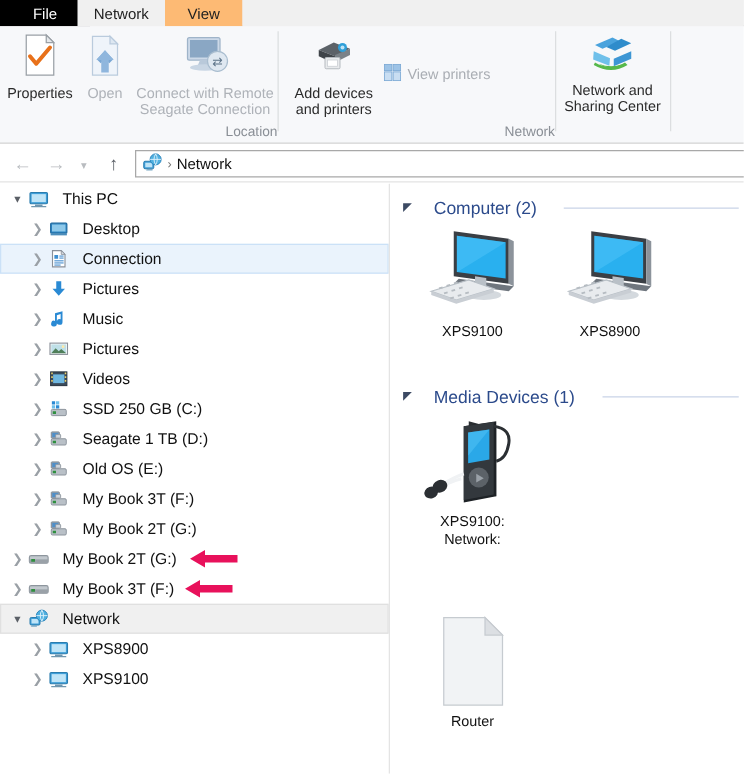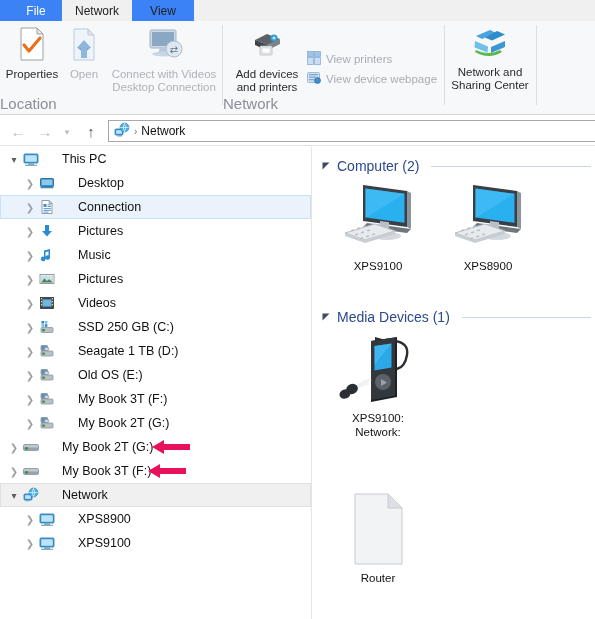--- a/index.html
+++ b/index.html
@@ -19,36 +19,36 @@
     position: absolute; top:0; left:0; width:595px; height:21px;
     background:#f0f0f0;
     border-bottom:1px solid #dcdcdc;
   }
   .tab {
     position:absolute; top:0; height:21px;
     display:flex; align-items:center; justify-content:center;
     font-size:12px; color:#1a1a1a;
     padding:0 10px;
   }
-  .tab-file { left:0; width:72px; background:#3b82f6; color:#ffffff; }
+  .tab-file { left:0; width:72px; background:#000000; color:#ffffff; }
   .tab-network { left:62px; width:70px; background:#f0f0f0; color:#222; }
-  .tab-view { left:132px; width:62px; background:#3b82f6; color:#222; }
+  .tab-view { left:132px; width:62px; background:#fdba74; color:#222; }
   .tabbar-rest { position:absolute; left:194px; top:0; right:0; height:21px; background:#f0f0f0; }
 
   
   .ribbon {
     position:absolute; top:21px; left:0; width:595px; height:94px;
     background:#f7f8fa;
     border-bottom:1px solid #d4d4d4;
   }
   .rgroup { position:absolute; top:0; height:94px; }
   .rgroup-sep { position:absolute; top:4px; width:1px; height:80px; background:#dcdee0; }
   .grp-label {
-    position:absolute; bottom:3px; width:100%; text-align:left;
-    font-size:15px; color:#8a8f96;
+    position:absolute; bottom:3px; width:100%; text-align:right;
+    font-size:11px; color:#8a8f96;
   }
   .bigbtn {
     position:absolute; top:5px;
     display:flex; flex-direction:column; align-items:center;
     text-align:center; line-height:13px; font-size:11.5px;
   }
   .bigbtn .lbl { margin-top:3px; color:#2b2b2b; width:100%; }
   .bigbtn.dim .lbl { color:#aeb2b8; }
   .smallbtn {
     position:absolute; display:flex; align-items:center; gap:5px;
@@ -88,33 +88,33 @@
     font-size:12.5px; color:#111; width:311px;
   }
   .trow.selected { background:#eaf3fc; border:1px solid #cbe1f7; height:24px; }
   .trow.grayselected { background:#f0f0f0; border:1px solid #e0e0e0; }
   .chev {
     width:16px; text-align:center; color:#9aa0a6; font-size:10px; flex:0 0 16px;
     user-select:none;
   }
   .chev.open { color:#5a5f66; }
   .ticon { flex:0 0 18px; display:flex; align-items:center; justify-content:center; }
-  .tlabel { margin-left:22px; white-space:nowrap; }
+  .tlabel { margin-left:10px; white-space:nowrap; }
 
   
   .annot-arrow { position:absolute; pointer-events:none; }
 
   
   .content {
     position:absolute; top:147px; left:312px; right:0; bottom:0;
     background:#ffffff; overflow:hidden;
   }
   .grouphdr {
     position:absolute; left:10px; right:4px; height:20px;
-    display:flex; align-items:center; gap:6px;
+    display:flex; align-items:center; gap:16px;
   }
   .grouphdr .gtri {
     width:9px; height:9px; flex:0 0 9px;
   }
   .grouphdr .gtitle {
     font-size:14px; color:#2b4a8b; white-space:nowrap;
   }
   .grouphdr .gline { flex:1 1 auto; height:1px; background:#c9d4e8; margin-left:6px; }
 
   .tile {
@@ -175,21 +175,21 @@
         <span class="icon-wrap">
           <svg width="44" height="36" viewBox="0 0 44 36">
             <rect x="8" y="4" width="26" height="18" rx="1.5" fill="#ccd9e8" stroke="#9fb4c9" stroke-width="1"></rect>
             <rect x="10" y="6" width="22" height="14" fill="#8aa7c4"></rect>
             <path d="M18 22 h8 l2 5 h-12 z" fill="#b9c9da"></path>
             <ellipse cx="22" cy="28" rx="12" ry="2.6" fill="#c9d6e4"></ellipse>
             <circle cx="32" cy="23" r="8" fill="#dfe8f1" stroke="#a9bdcf" stroke-width="1"></circle>
             <text x="32" y="27" font-size="10" font-family="Liberation Sans, sans-serif" text-anchor="middle" fill="#5d7489">⇄</text>
           </svg>
         </span>
-        <span class="lbl">Connect with Videos Desktop Connection</span>
+        <span class="lbl">Connect with Remote Seagate Connection</span>
       </div>
 
       <div class="grp-label">Location</div>
     </div>
 
     <div class="rgroup-sep" style="left:222px;"></div>
 
     <div class="rgroup" style="left:223px; width:221px;">
 
       <div class="bigbtn" style="left:8px; width:72px;">
@@ -212,32 +212,20 @@
           <svg width="14" height="14" viewBox="0 0 14 14">
             <rect x="0.5" y="0.5" width="6" height="5" fill="#9dc3e6" stroke="#7ba8d4" stroke-width="0.7"></rect>
             <rect x="7.5" y="0.5" width="6" height="5" fill="#9dc3e6" stroke="#7ba8d4" stroke-width="0.7"></rect>
             <rect x="0.5" y="6.5" width="6" height="7" fill="#c9def2" stroke="#7ba8d4" stroke-width="0.7"></rect>
             <rect x="7.5" y="6.5" width="6" height="7" fill="#c9def2" stroke="#7ba8d4" stroke-width="0.7"></rect>
           </svg>
         </span>
         <span>View printers</span>
       </div>
 
-      <div class="smallbtn" style="left:84px; top:50px;">
-        <span class="icon-wrap">
-          <svg width="14" height="14" viewBox="0 0 14 14">
-            <rect x="0.5" y="1.5" width="12" height="10" rx="1" fill="#cfe2f4" stroke="#89b0d6" stroke-width="0.8"></rect>
-            <rect x="2" y="3" width="9" height="1.3" fill="#7fa6cd"></rect>
-            <rect x="2" y="5.5" width="7" height="1.3" fill="#7fa6cd"></rect>
-            <rect x="2" y="8" width="5" height="1.3" fill="#7fa6cd"></rect>
-            <circle cx="10.5" cy="9.5" r="3" fill="#3f8fd0" stroke="#2f6ea6" stroke-width="0.7"></circle>
-          </svg>
-        </span>
-        <span>View device webpage</span>
-      </div>
 
       <div class="grp-label">Network</div>
     </div>
 
     <div class="rgroup-sep" style="left:444px;"></div>
 
     <div class="rgroup" style="left:445px; width:90px;">
       <div class="bigbtn" style="left:2px; width:86px;">
         <span class="icon-wrap">
           <svg width="40" height="34" viewBox="0 0 40 34">

